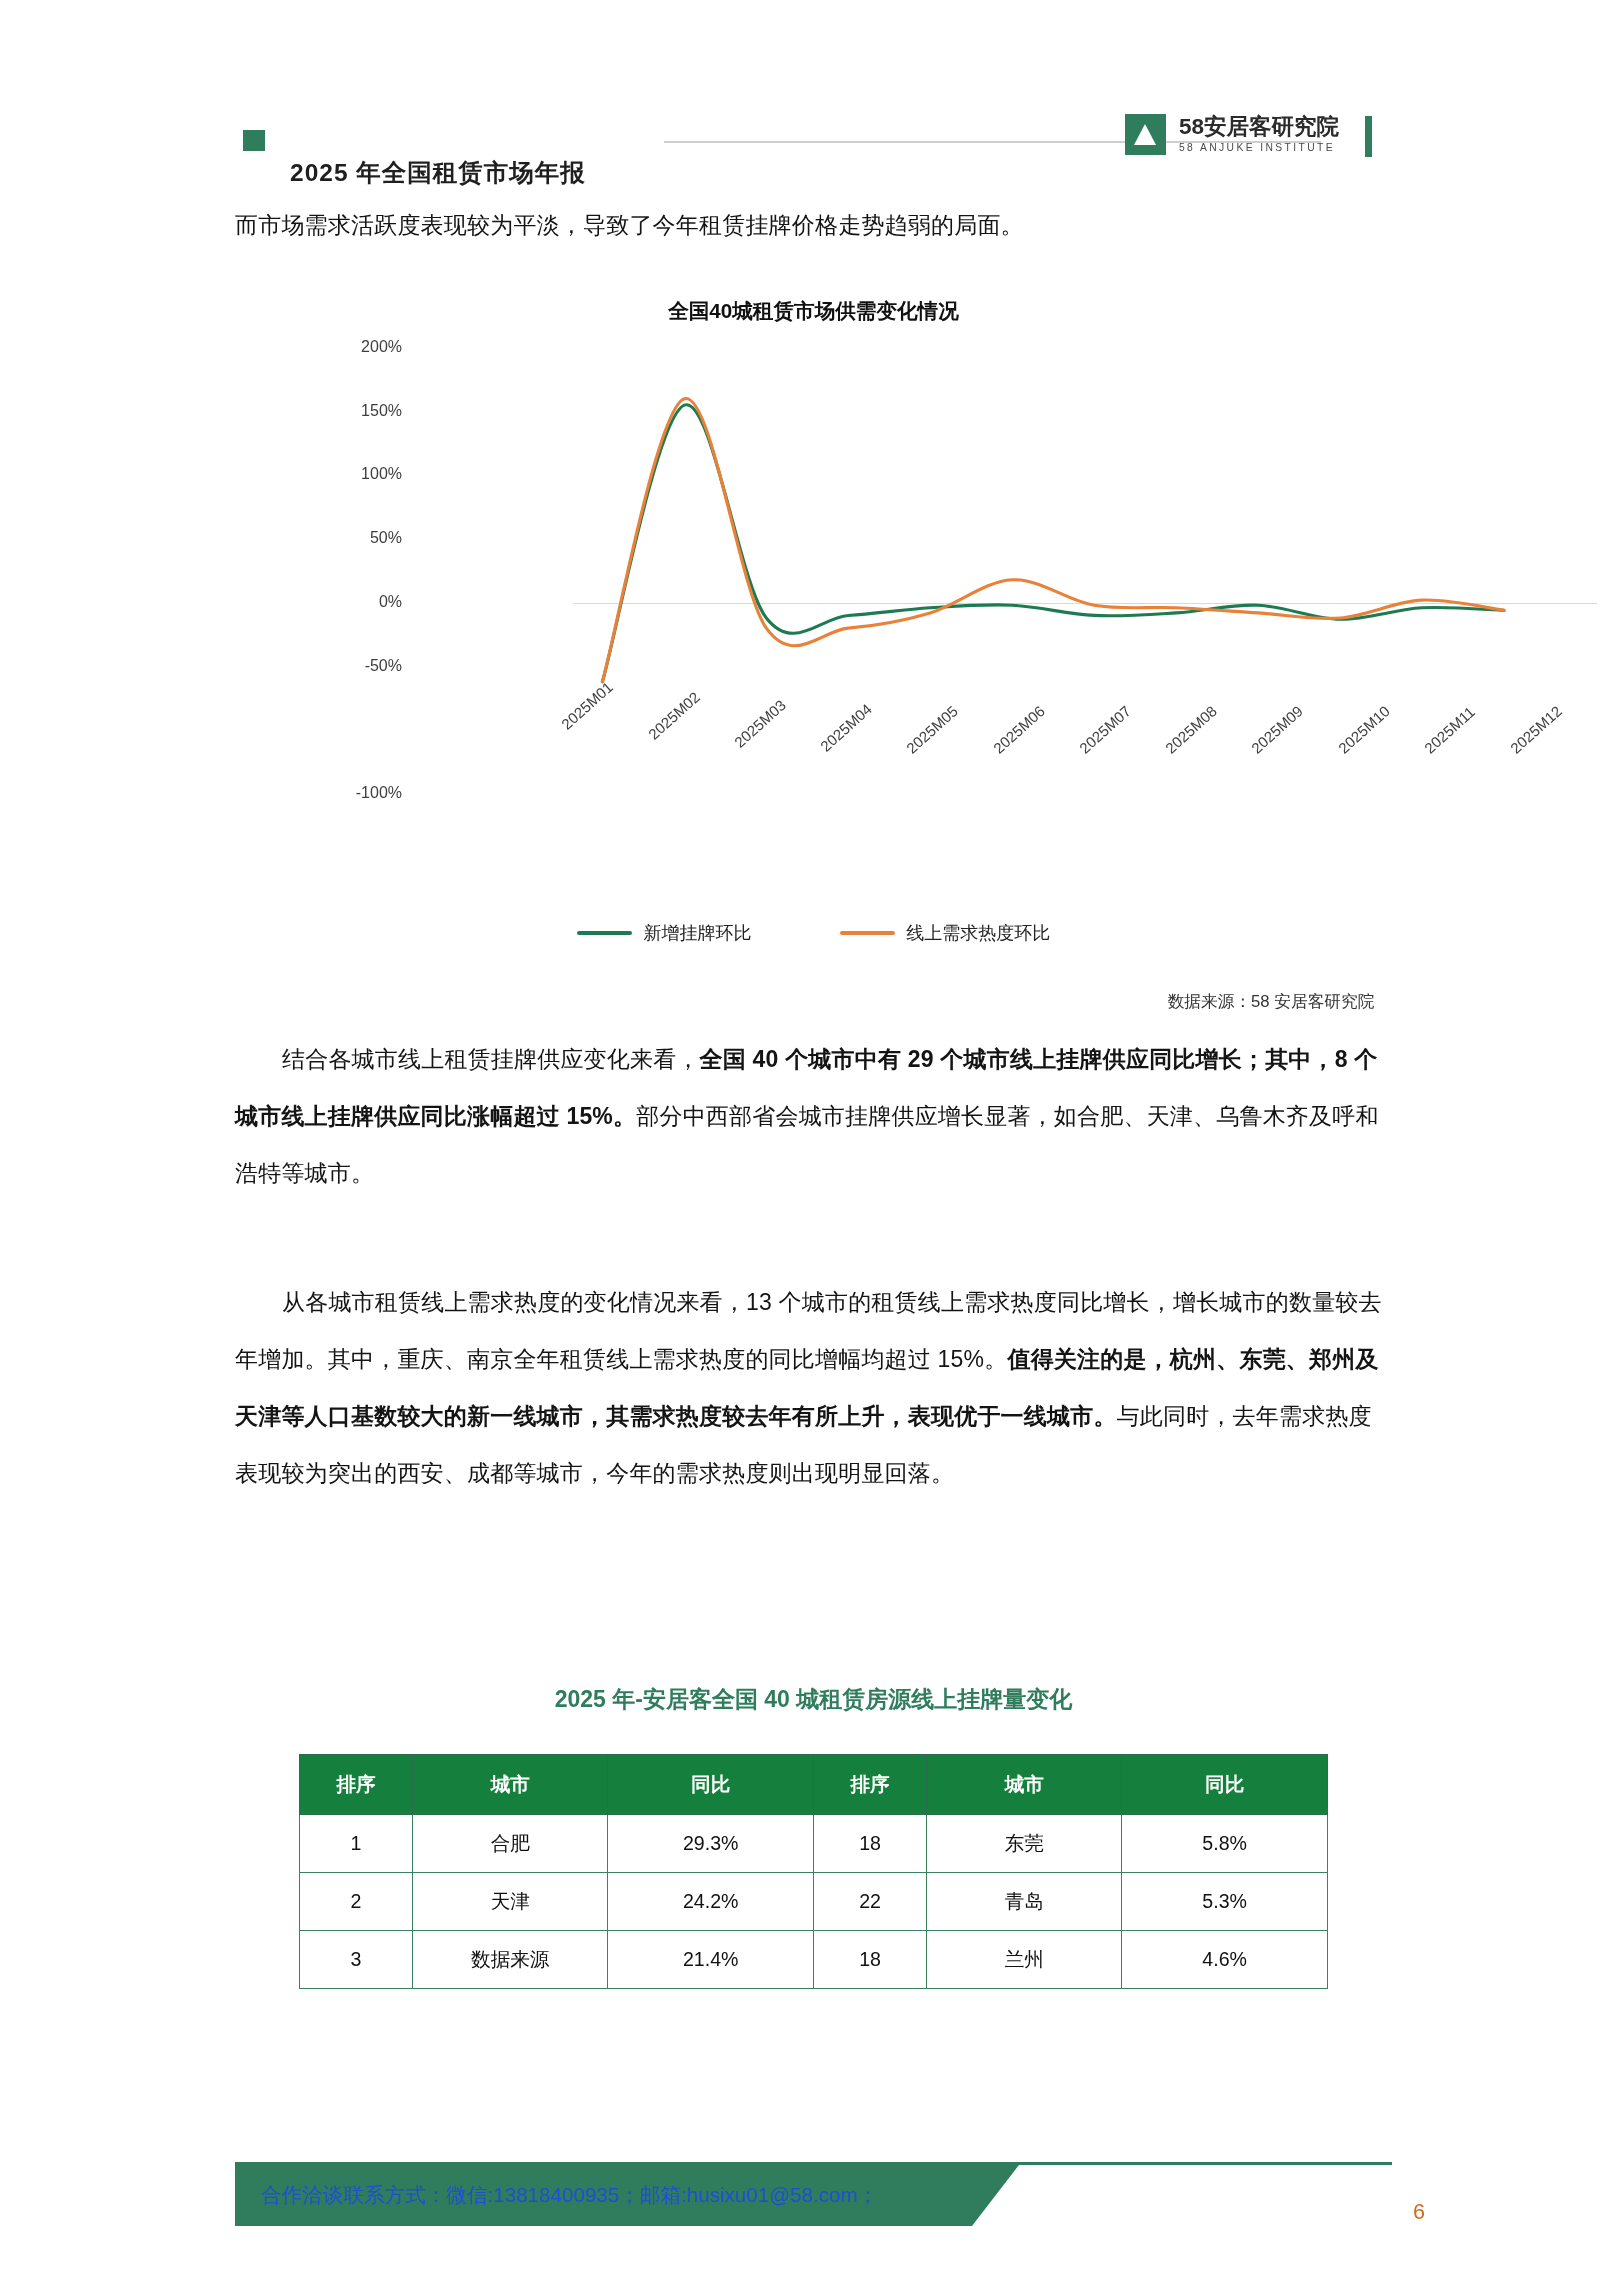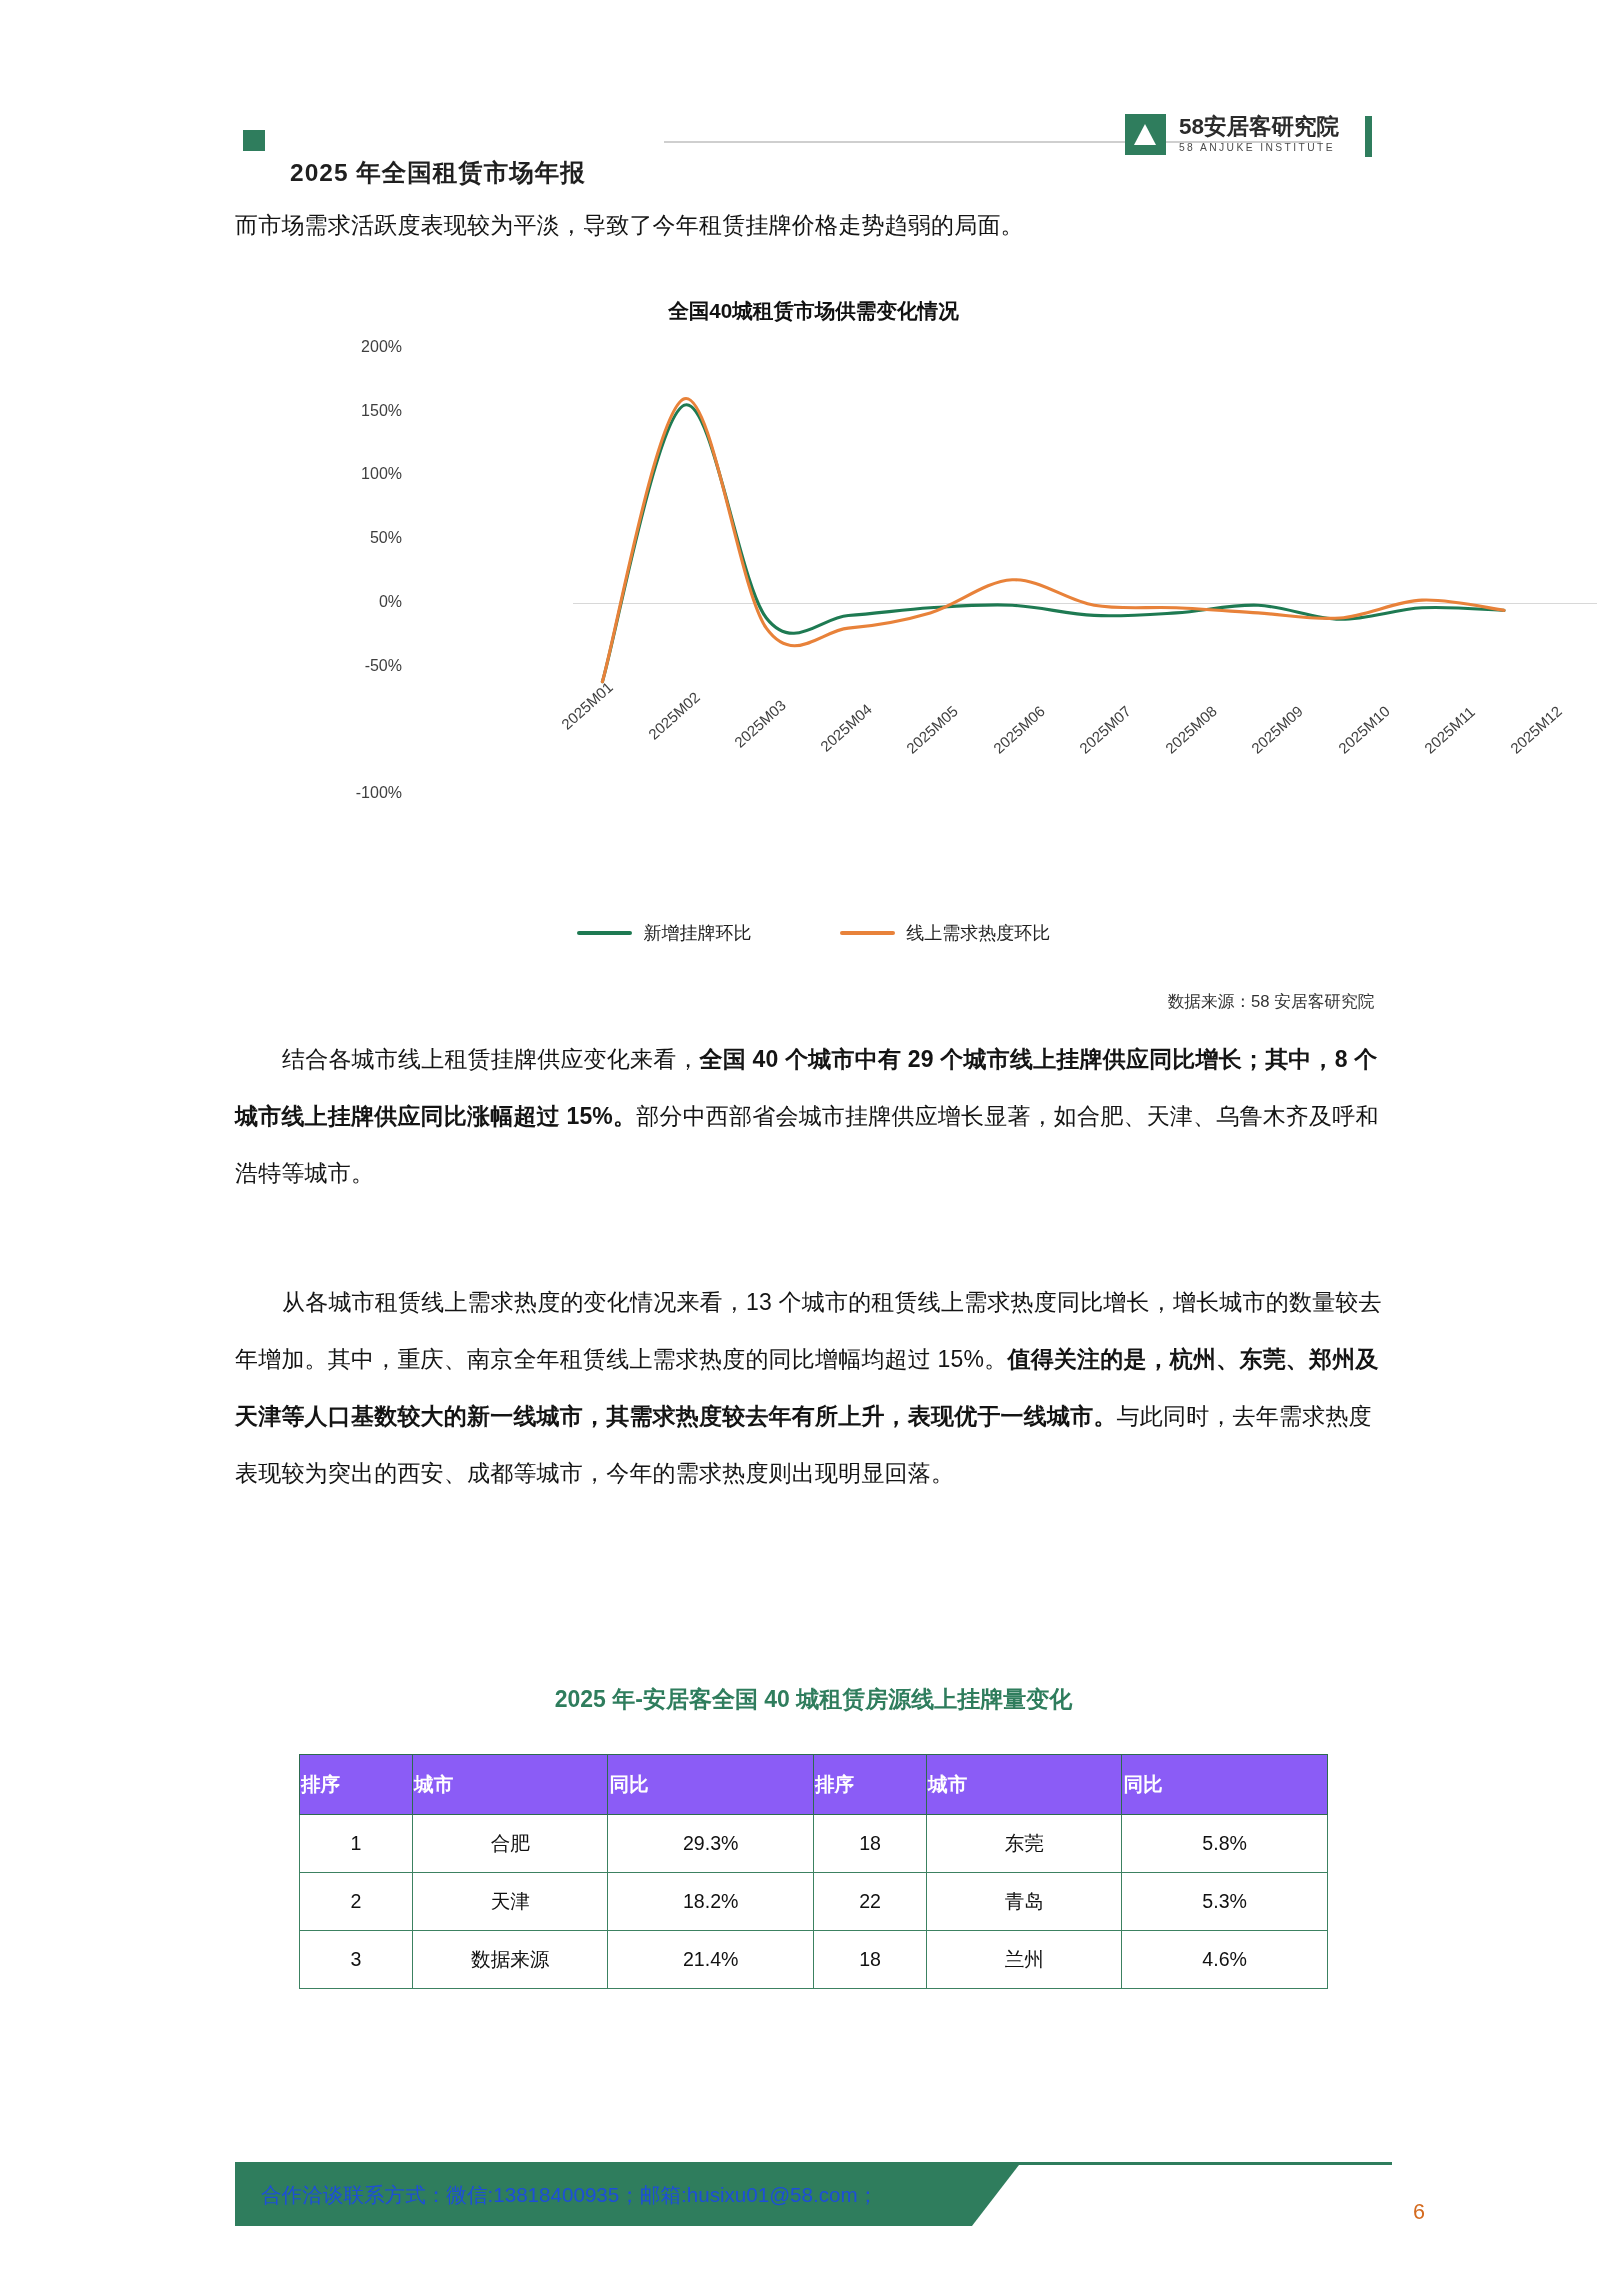--- a/index.html
+++ b/index.html
@@ -225,26 +225,26 @@
   }
   table.data {
     position: absolute;
     left: 299px;
     top: 1754px;
     width: 1029px;
     border-collapse: collapse;
     font-size: 19.6px;
   }
   table.data th {
-    background: #8b5cf6;
+    background: #15803d;
     color: #ffffff;
     font-weight: bold;
     height: 57px;
     border: 1px solid #2d6b4f;
-    text-align: left;
+    text-align: center;
   }
   table.data td {
     height: 55px;
     border: 1px solid #3c8161;
     text-align: center;
     color: #111;
   }
   .col-rank { width: 11%; }
   .col-city { width: 19%; }
   .col-yoy  { width: 20%; }
@@ -393,21 +393,21 @@
         <td>1</td>
         <td>合肥</td>
         <td>29.3%</td>
         <td>18</td>
         <td>东莞</td>
         <td>5.8%</td>
       </tr>
       <tr>
         <td>2</td>
         <td>天津</td>
-        <td>18.2%</td>
+        <td>24.2%</td>
         <td>22</td>
         <td>青岛</td>
         <td>5.3%</td>
       </tr>
       <tr>
         <td>3</td>
         <td>数据来源</td>
         <td>21.4%</td>
         <td>18</td>
         <td>兰州</td>

